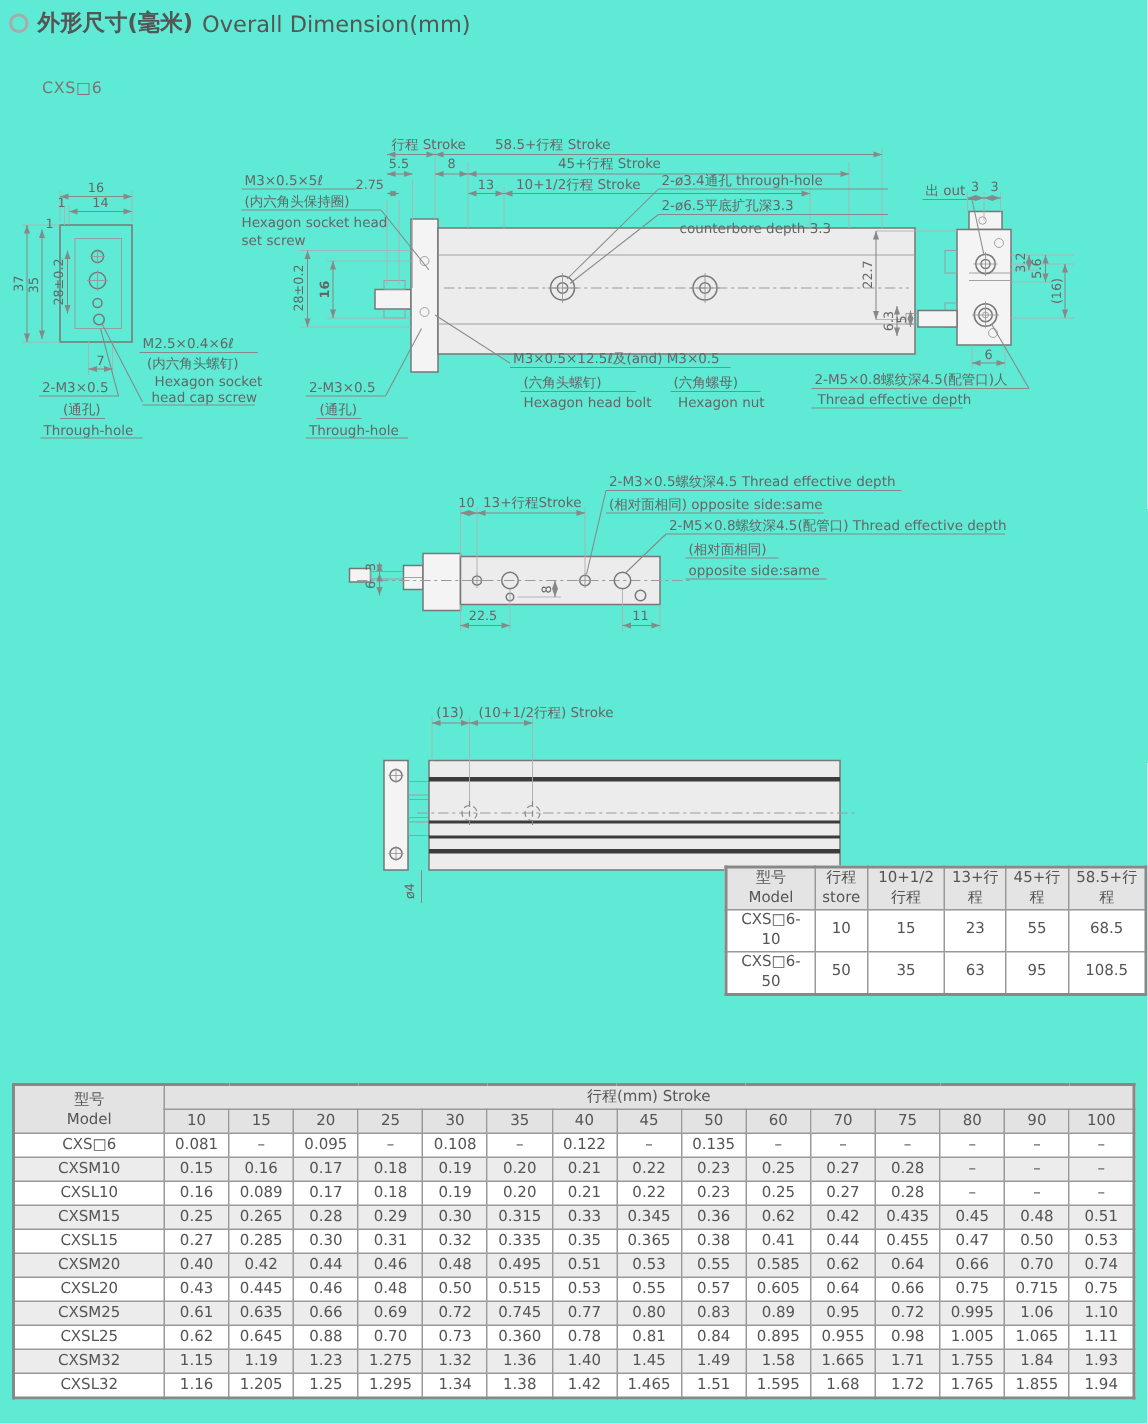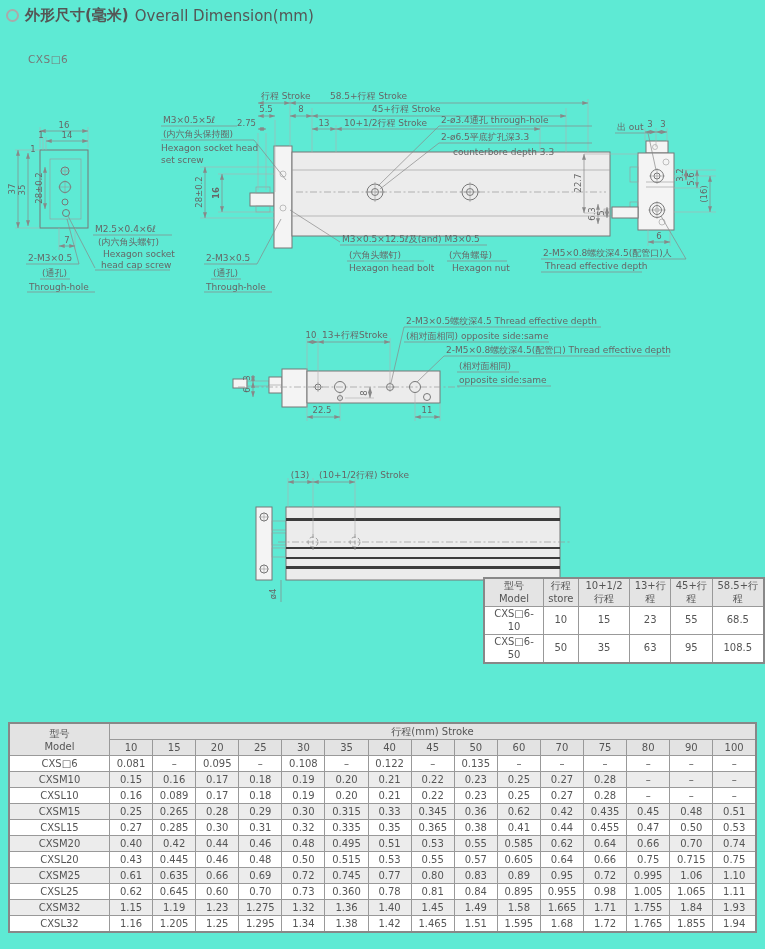--- a/index.html
+++ b/index.html
@@ -571,21 +571,21 @@
           <td>0.95</td>
           <td>0.72</td>
           <td>0.995</td>
           <td>1.06</td>
           <td>1.10</td>
         </tr>
         <tr>
           <td>CXSL25</td>
           <td>0.62</td>
           <td>0.645</td>
-          <td>0.60</td>
+          <td>0.88</td>
           <td>0.70</td>
           <td>0.73</td>
           <td>0.360</td>
           <td>0.78</td>
           <td>0.81</td>
           <td>0.84</td>
           <td>0.895</td>
           <td>0.955</td>
           <td>0.98</td>
           <td>1.005</td>

